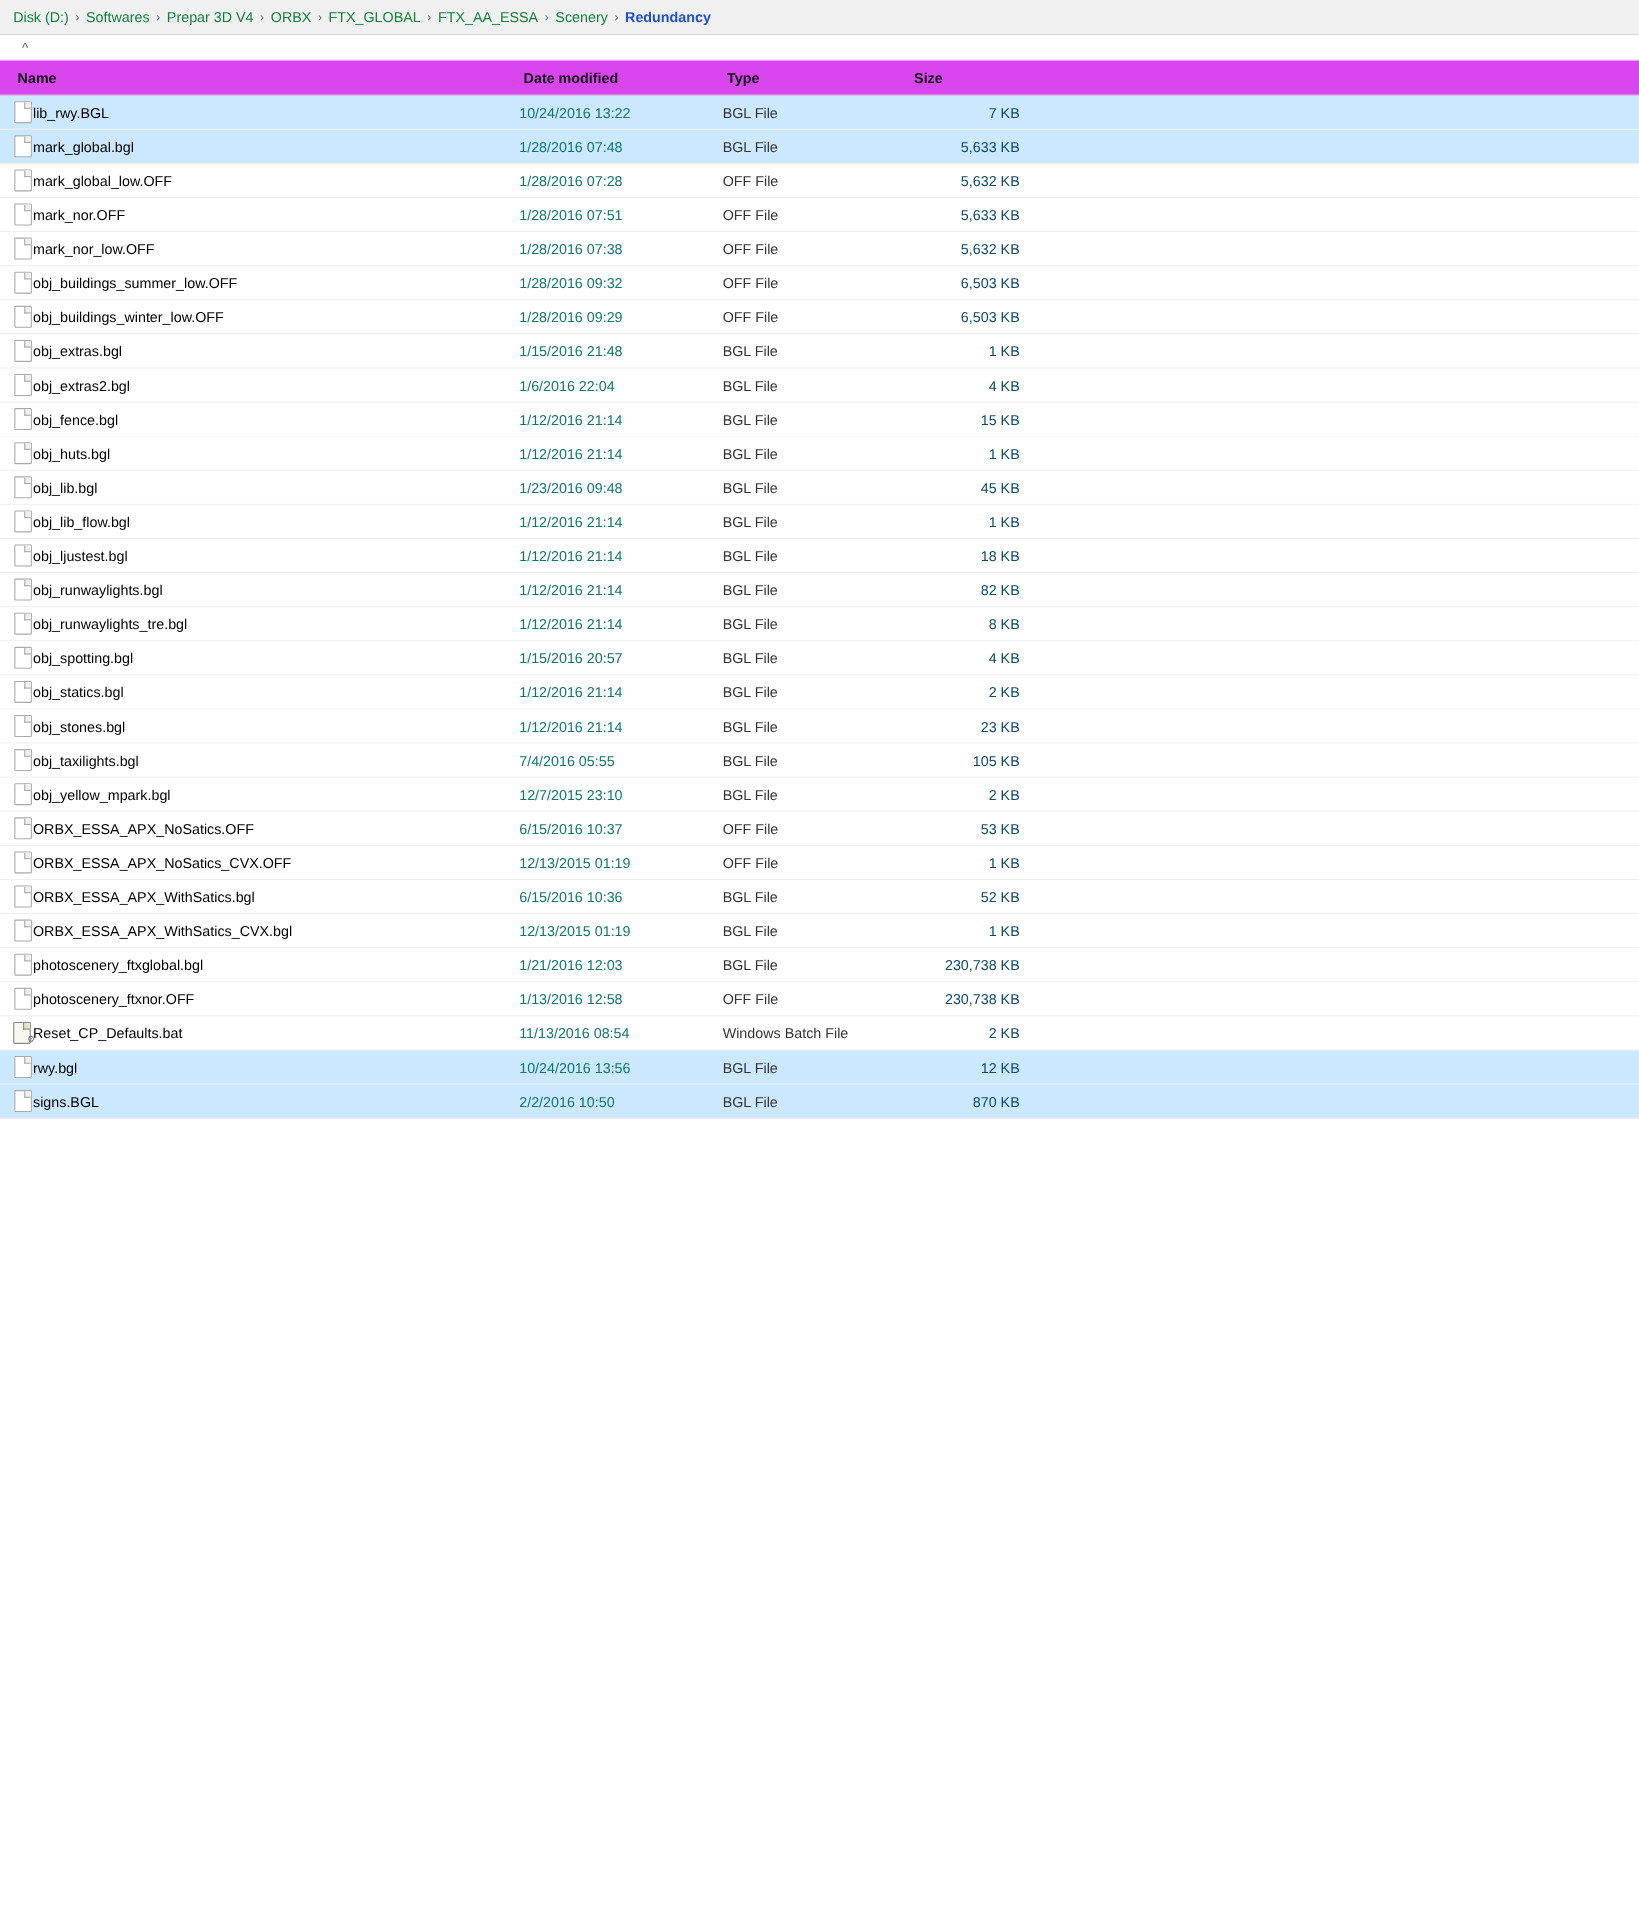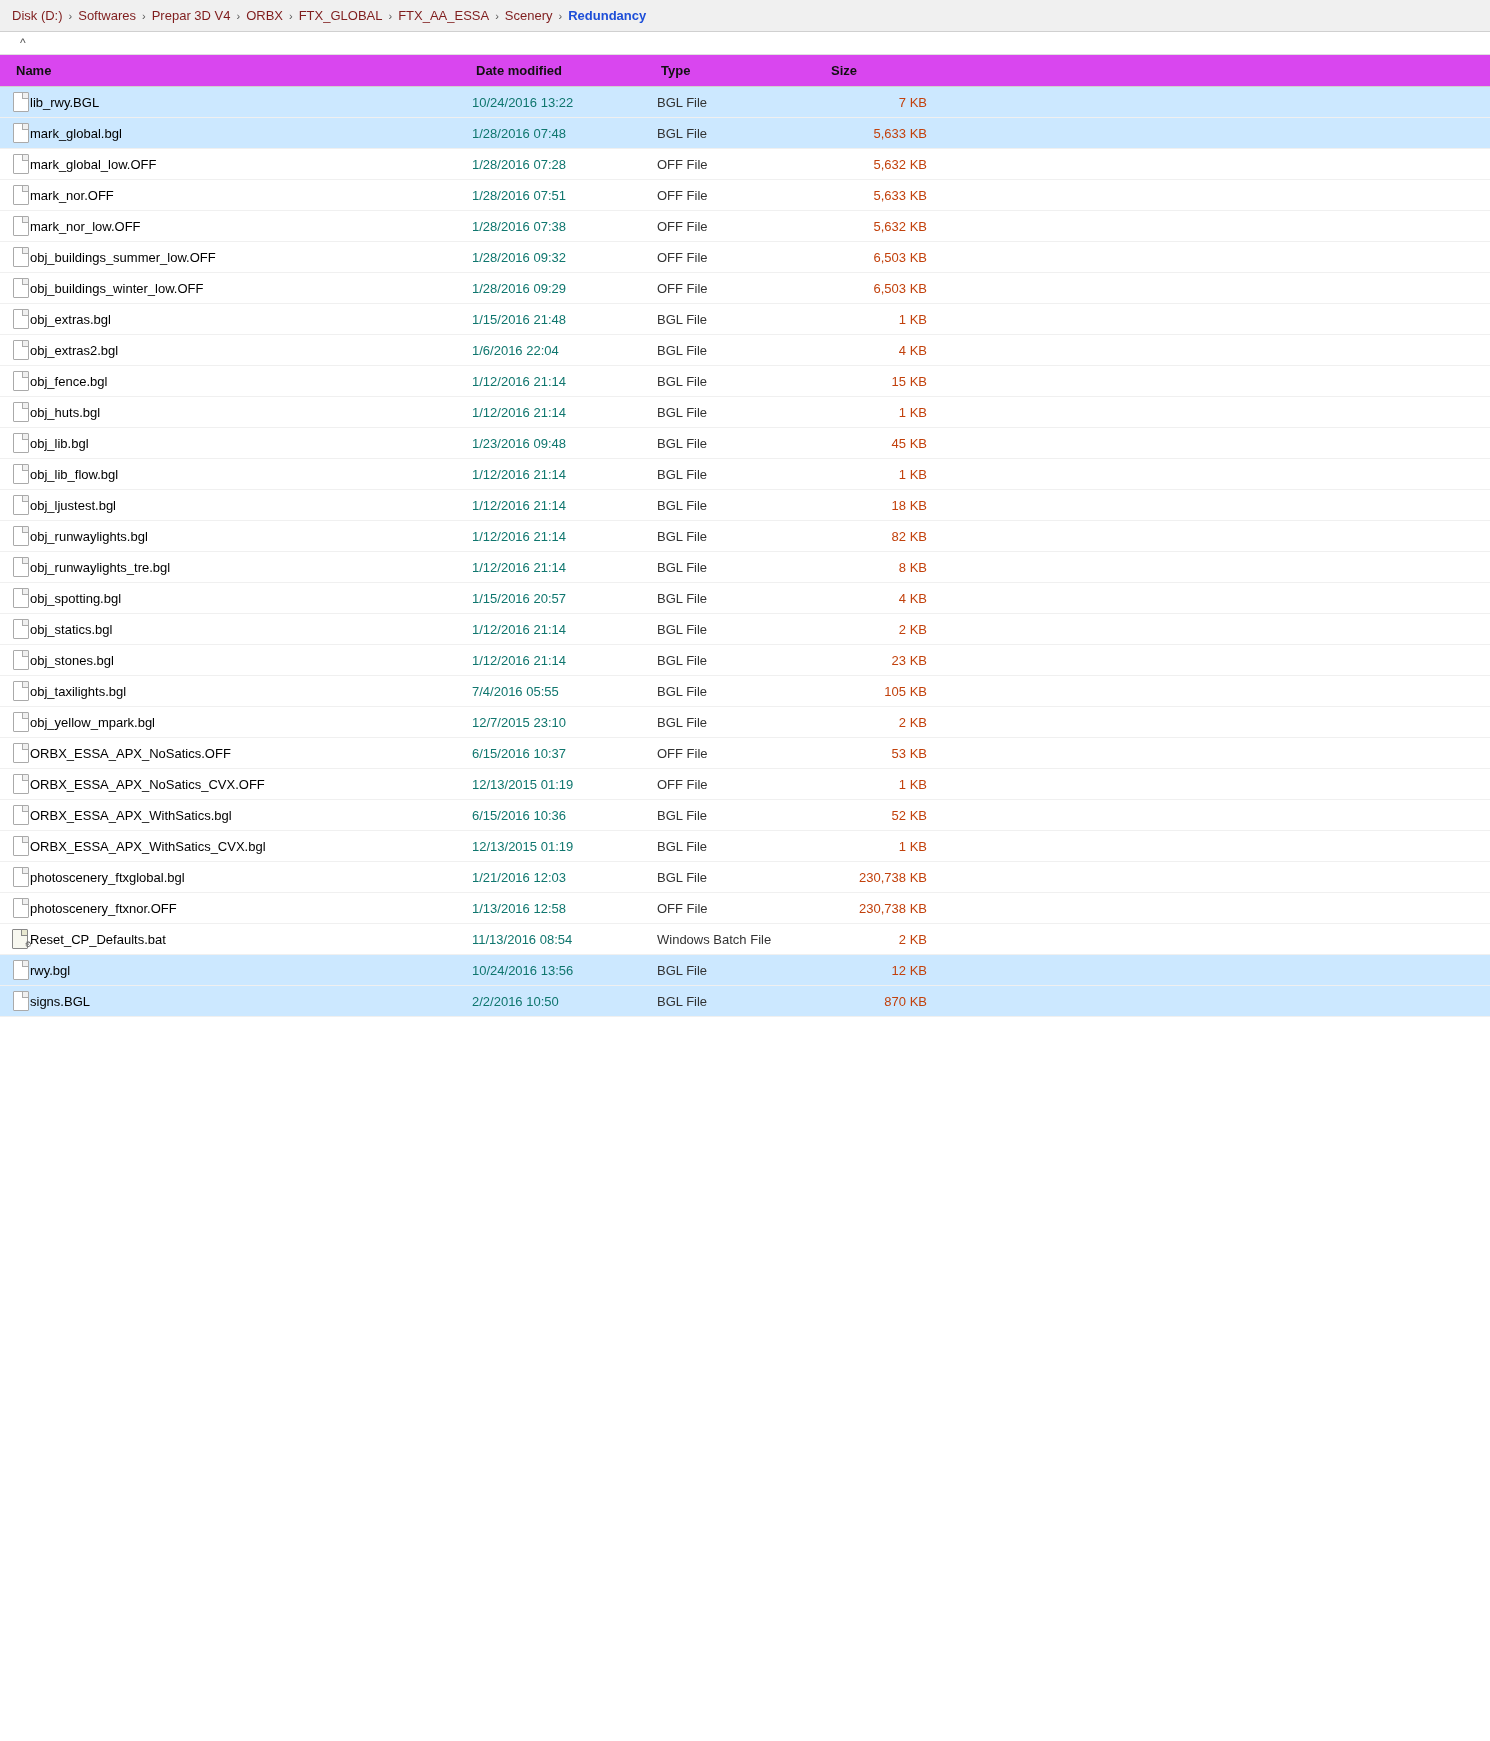--- a/index.html
+++ b/index.html
@@ -22,21 +22,21 @@
       align-items: center;
       padding: 8px 12px;
       background: #f0f0f0;
       border-bottom: 1px solid #d0d0d0;
       font-size: 13px;
       color: #333;
       gap: 4px;
       flex-wrap: wrap;
     }
     .breadcrumb-item {
-      color: #7f1d1d;
+      color: #15803d;
       cursor: pointer;
     }
     .breadcrumb-sep {
       color: #555;
       font-size: 11px;
       margin: 0 2px;
     }
     .breadcrumb-current {
       color: #1d4ed8;
       font-weight: bold;
@@ -160,21 +160,21 @@
     .file-date {
       font-size: 13px;
       color: #0f766e;
     }
     .file-type {
       font-size: 13px;
       color: #333;
     }
     .file-size {
       font-size: 13px;
-      color: #c2410c;
+      color: #0c4a6e;
       text-align: right;
       padding-right: 20px;
     }
   </style>
 </head>
 <body>
 
 <div class="breadcrumb-bar">
 
 <span class="breadcrumb-item">Disk (D:)</span>

